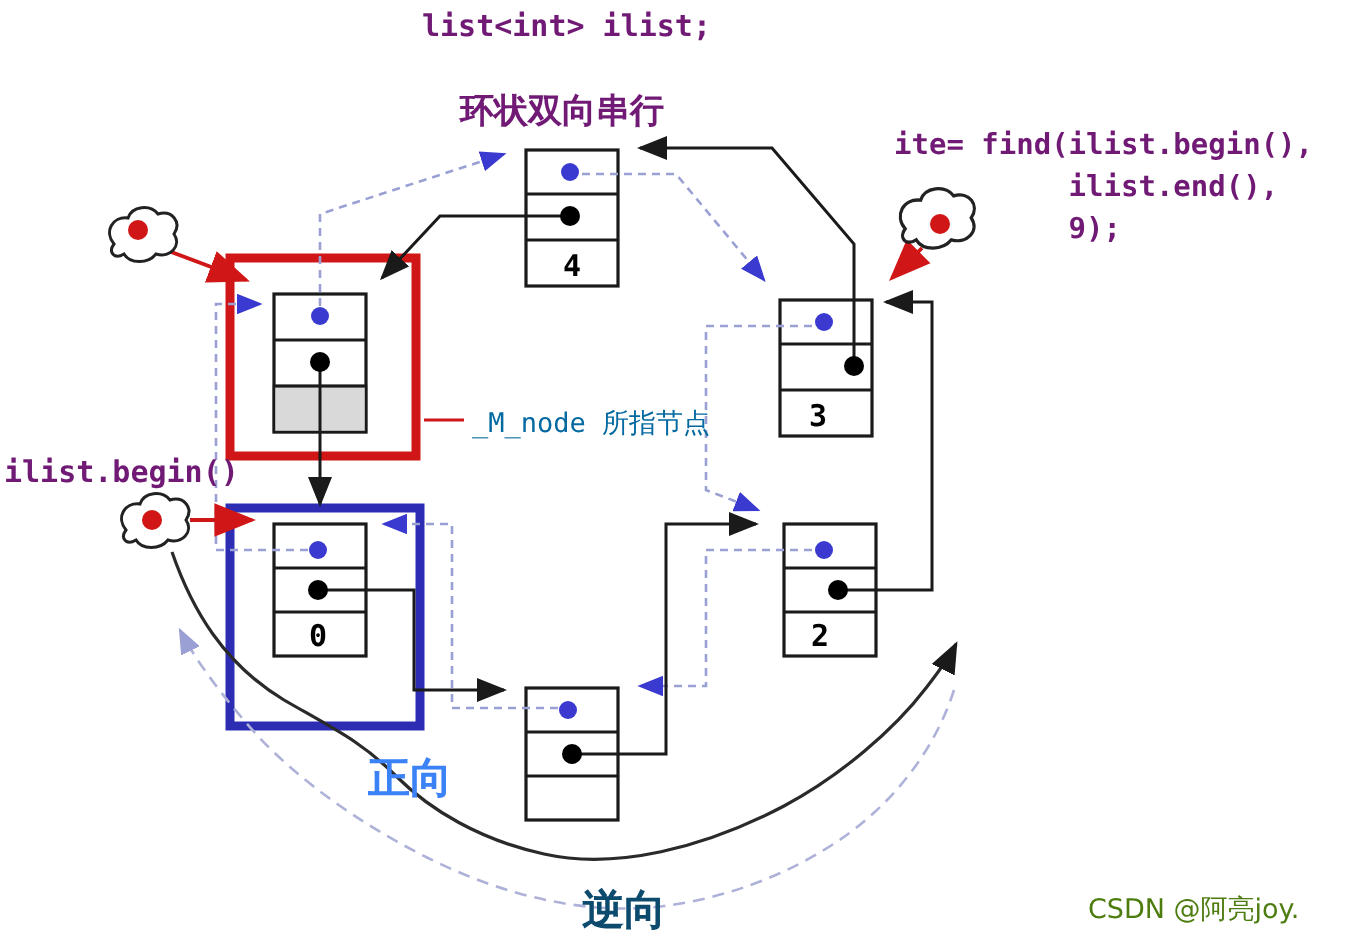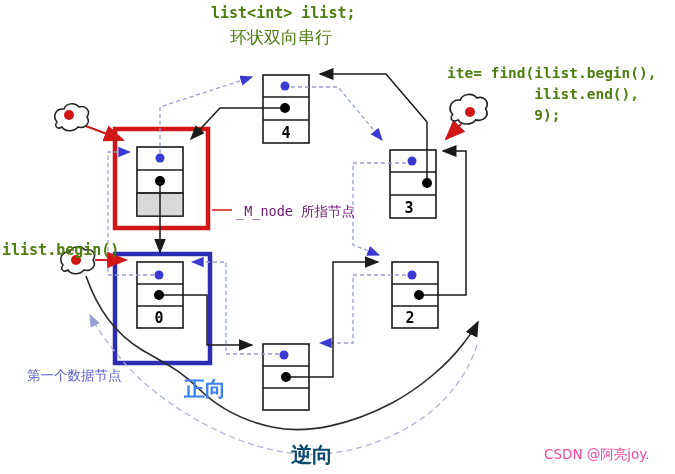--- a/index.html
+++ b/index.html
@@ -1,31 +1,31 @@
 <!DOCTYPE html>
 <html><head>
 <meta charset="utf-8">
 <style>
   html,body{margin:0;padding:0;background:#fff;}
   .stage{position:relative;width:675px;height:474px;background:#fff;overflow:hidden;
          font-family:"DejaVu Sans","Liberation Sans",sans-serif;}
   .stage svg{position:absolute;left:0;top:0;}
-  .lbl{position:absolute;white-space:pre;color:#4d7c0f;}
+  .lbl{position:absolute;white-space:pre;color:#701a75;}
   .mono{font-family:"DejaVu Sans Mono","Liberation Mono",monospace;font-weight:bold;}
   .title-code{left:211px;top:4px;font-size:15px;}
-  .title-cn{left:230px;top:26px;font-size:17px;font-weight:normal;text-align:center;}
+  .title-cn{left:230px;top:44px;font-size:17px;font-weight:bold;text-align:center;}
   .end-lbl{left:10px;top:56px;font-size:15px;line-height:20px;}
-  .begin-lbl{left:2px;top:227px;font-size:15px;margin-top:14px;}
+  .begin-lbl{left:2px;top:227px;font-size:15px;}
   .find-call{left:447px;top:63px;font-size:14.5px;line-height:21px;}
-  .mnode-lbl{left:236px;top:203px;font-size:13.5px;color:#701a75;
+  .mnode-lbl{left:236px;top:203px;font-size:13.5px;color:#0369a1;
              font-family:"DejaVu Sans Mono","Liberation Mono",monospace;}
   .firstnode-lbl{left:27px;top:367px;font-size:13.5px;color:#5a5dd0;}
   .forward-lbl{left:184px;top:375px;font-size:21px;font-weight:bold;color:#3b82f6;}
   .reverse-lbl{left:291px;top:441px;font-size:21px;font-weight:bold;color:#0c4a6e;}
-  .watermark{left:544px;top:446px;font-size:13.5px;color:#ec4899;}
+  .watermark{left:544px;top:446px;font-size:13.5px;color:#4d7c0f;}
   .nbox{fill:#ffffff;stroke:#1a1a1a;stroke-width:1.6;}
   .ndiv{stroke:#1a1a1a;stroke-width:1.4;}
   .graycell{fill:#d9d9d9;stroke:#1a1a1a;stroke-width:1.2;}
   .nextln{fill:none;stroke:#1a1a1a;stroke-width:1.5;}
   .prevln{fill:none;stroke:#9aa0d4;stroke-width:1.3;stroke-dasharray:4 3;}
   .redln{fill:none;stroke:#d01616;stroke-width:1.9;}
   .nval{font-family:"DejaVu Sans Mono","Liberation Mono",monospace;font-weight:bold;
         font-size:15px;fill:#000;text-anchor:middle;}
   .cloud{fill:#fff;stroke:#222;stroke-width:1.5;}
 </style>
@@ -144,18 +144,17 @@
            C182,413 150,391 128,367 C111,348 97,329 90,315" fill="none" stroke="#aeb2d8" stroke-width="1.3" stroke-dasharray="6 4" marker-end="url(#mLight)"></path>
 </svg>
 
 <div class="lbl mono title-code">list&lt;int&gt; ilist;</div>
 <div class="lbl title-cn">环状双向串行</div>
 <div class="lbl mono begin-lbl">ilist.begin()</div>
 <div class="lbl mono find-call">ite= find(ilist.begin(),
           ilist.end(),
           9);</div>
 <div class="lbl mnode-lbl">_M_node 所指节点</div>
-<div class="lbl firstnode-lbl">第一个数据节点</div>
 <div class="lbl forward-lbl">正向</div>
 <div class="lbl reverse-lbl">逆向</div>
 <div class="lbl watermark">CSDN @阿亮joy.</div>
 
 </div>
 
 </body></html>

